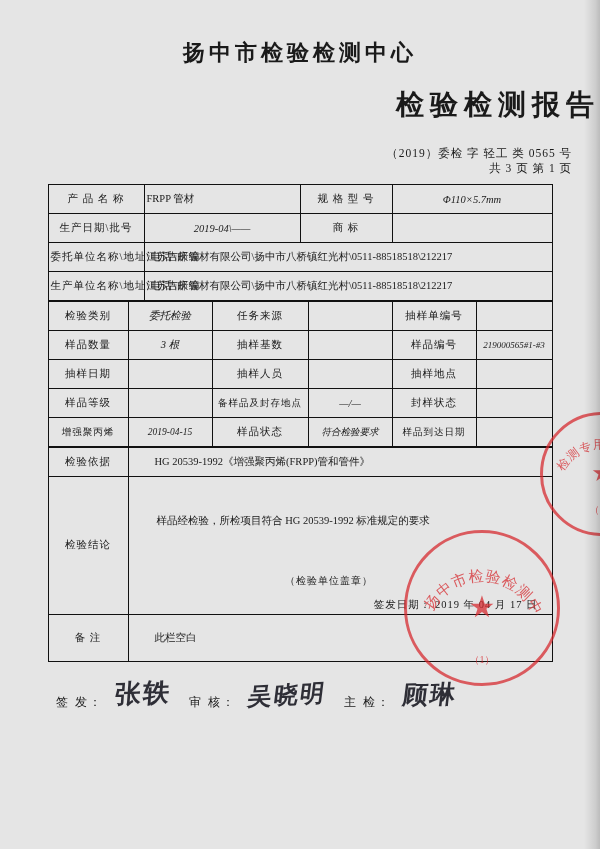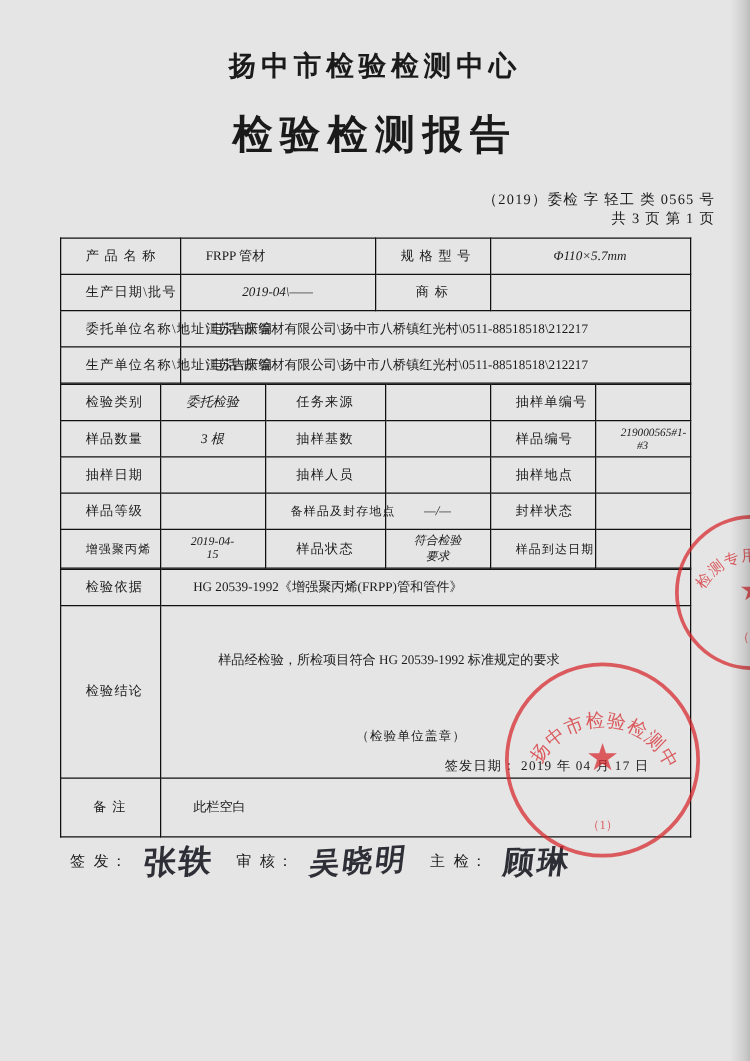--- a/index.html
+++ b/index.html
@@ -22,22 +22,22 @@
   }
   .title-main {
     text-align: center;
     font-size: 22px;
     letter-spacing: 4px;
     font-weight: bold;
     margin-top: 38px;
     font-family: "DejaVu Serif", serif;
   }
   .title-sub {
-    text-align: center;
-    font-size: 32px;
+    text-align: right;
+    font-size: 28px;
     letter-spacing: 6px;
     font-weight: bold;
     margin-top: 18px;
     font-family: "DejaVu Serif", serif;
   }
   .meta-row {
     display: flex;
     justify-content: space-between;
     align-items: flex-end;
     margin: 22px 28px 8px 42px;
@@ -48,21 +48,21 @@
   table.report {
     border-collapse: collapse;
     width: 504px;
     margin: 0 auto;
     font-size: 10.5px;
     table-layout: fixed;
   }
   table.report td {
     border: 1px solid #111;
     height: 24px;
-    padding: 2px 20px;
+    padding: 2px 2px;
     vertical-align: middle;
   }
   .lbl {
     text-align: center;
     letter-spacing: 1px;
     white-space: nowrap;
   }
   .val {
     text-align: left;
     padding-left: 10px;
@@ -83,22 +83,22 @@
     letter-spacing: 1px;
   }
   .seal-label {
     text-align: center;
     padding-right: 22px;
     font-size: 10px;
     letter-spacing: 1px;
   }
   .sig-row {
     display: flex;
-    align-items: center;
-    margin: 2px 0 0 56px;
+    align-items: flex-end;
+    margin: 14px 0 0 56px;
     font-size: 12px;
     letter-spacing: 2px;
     gap: 4px;
   }
   .sig-name {
     font-family: "DejaVu Serif", serif;
     font-size: 26px;
     color: #15151f;
     margin: 0 14px 0 8px;
     transform: skewX(-6deg) rotate(-2deg);

